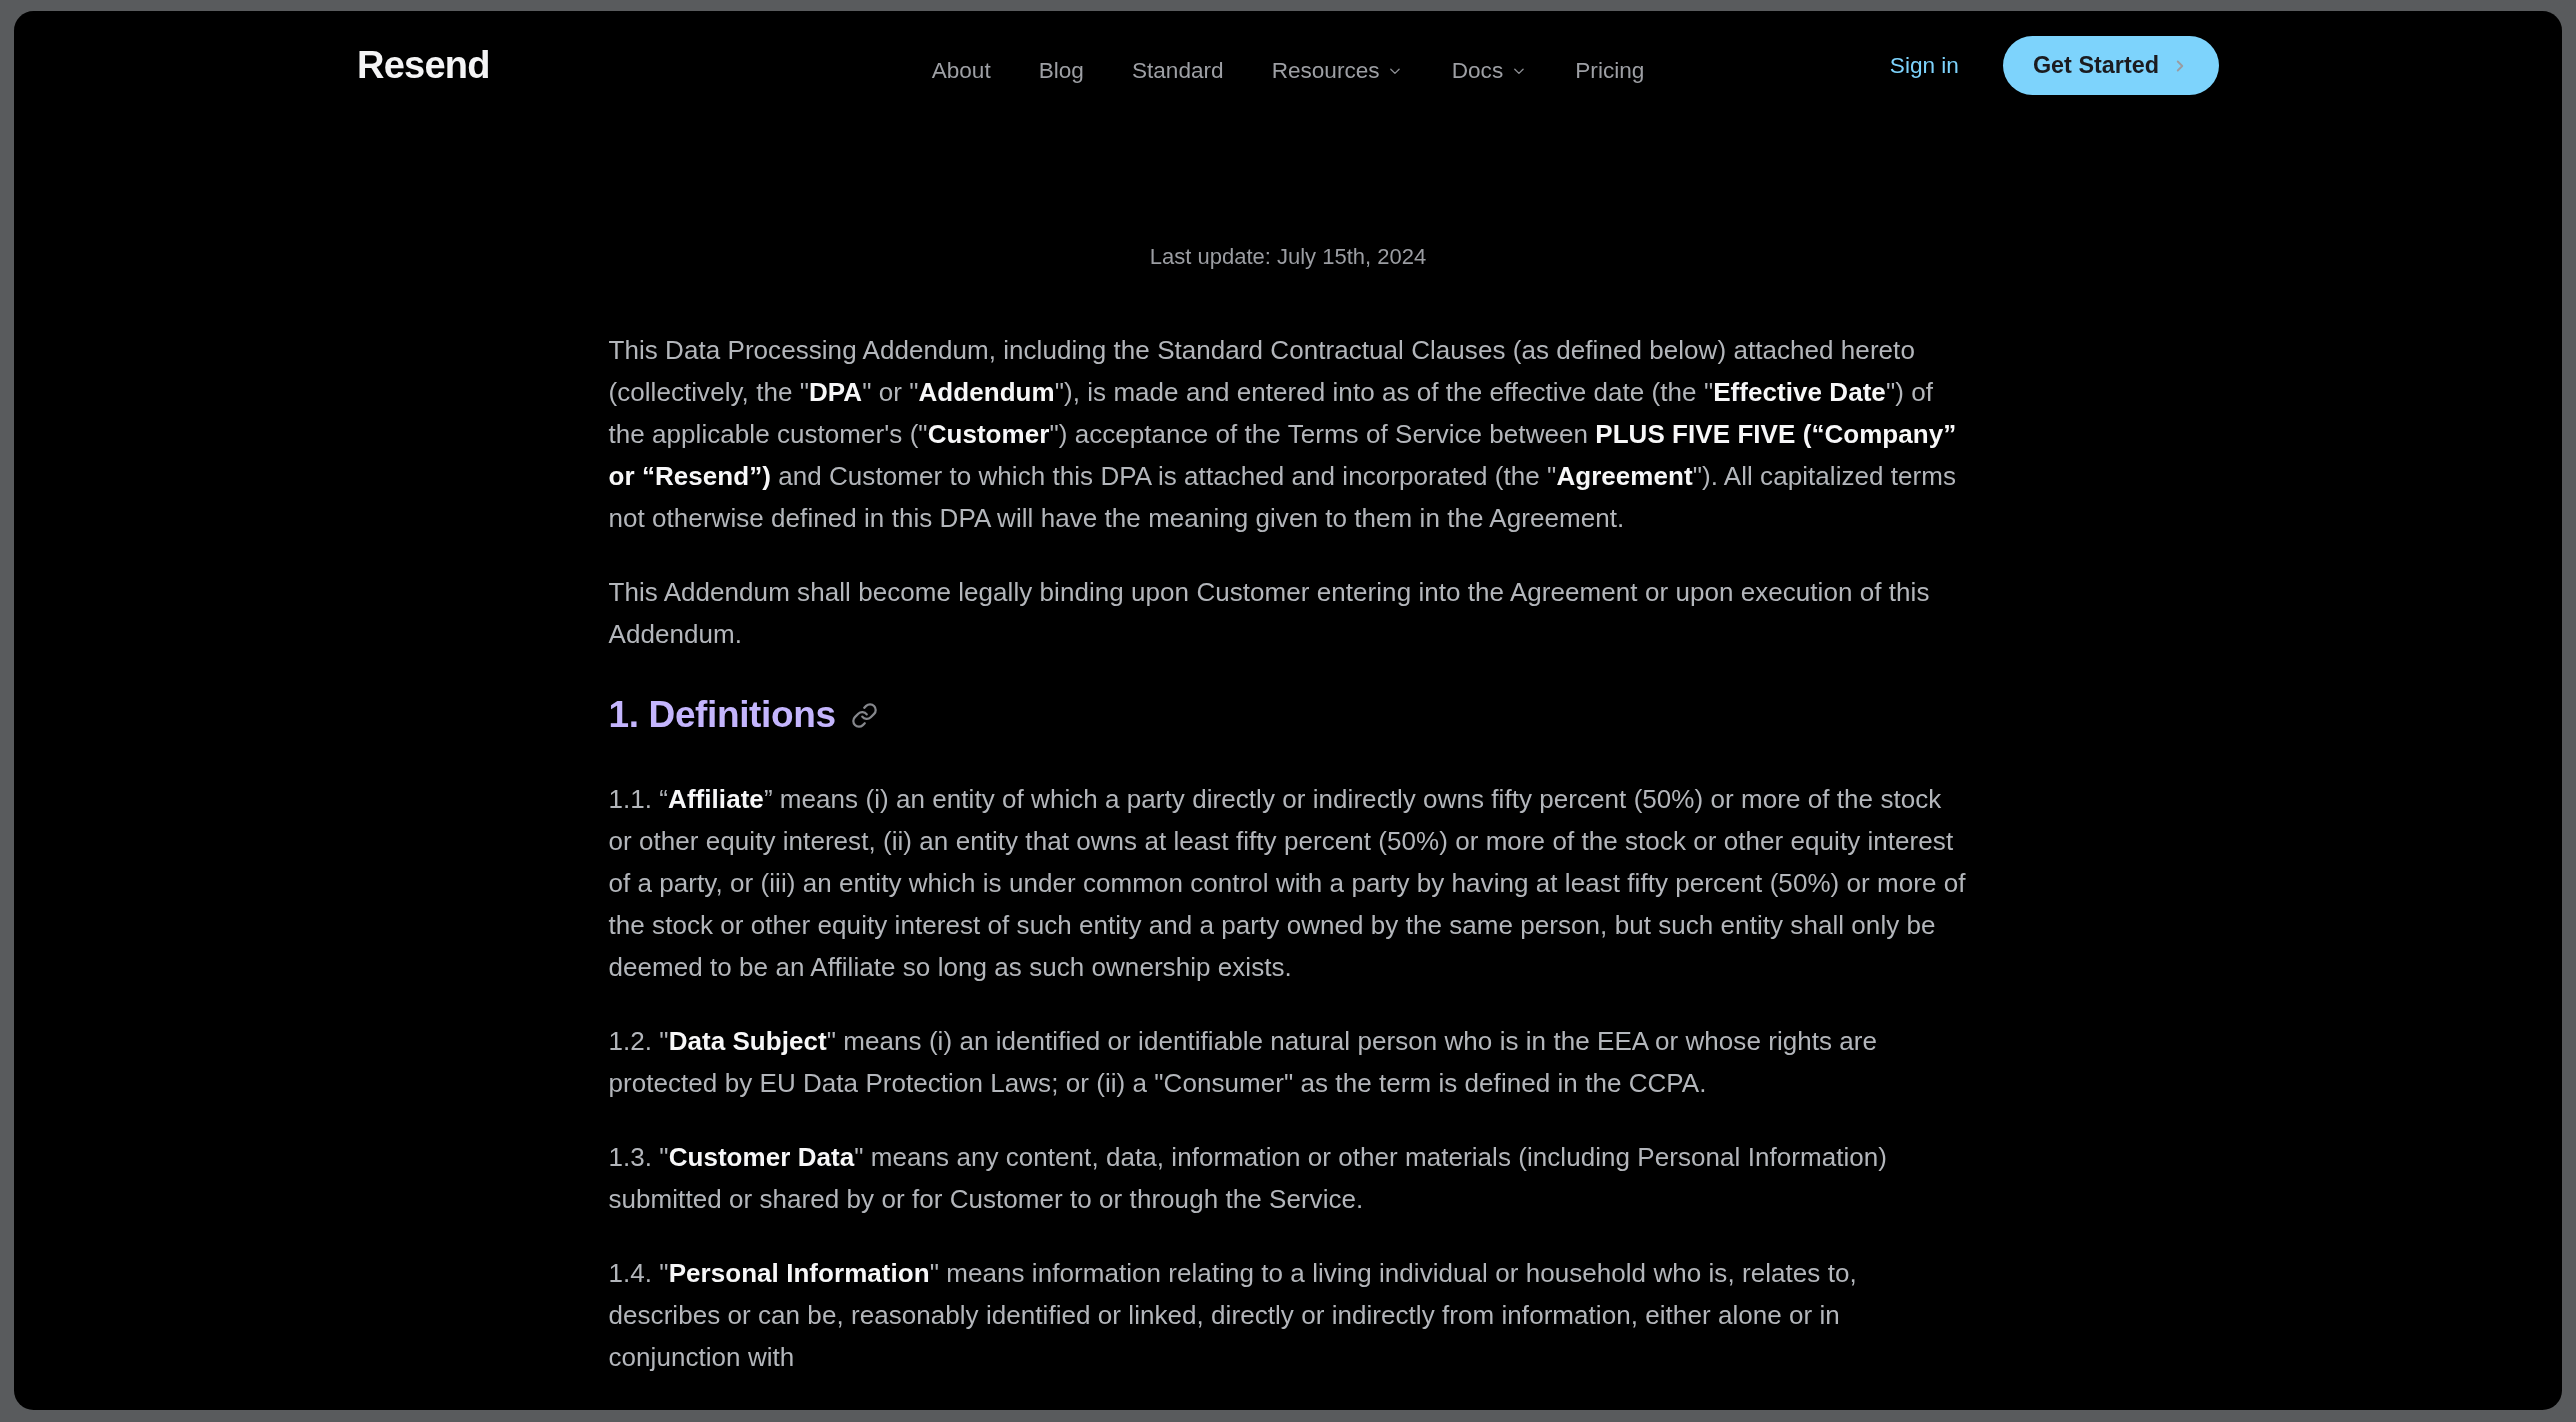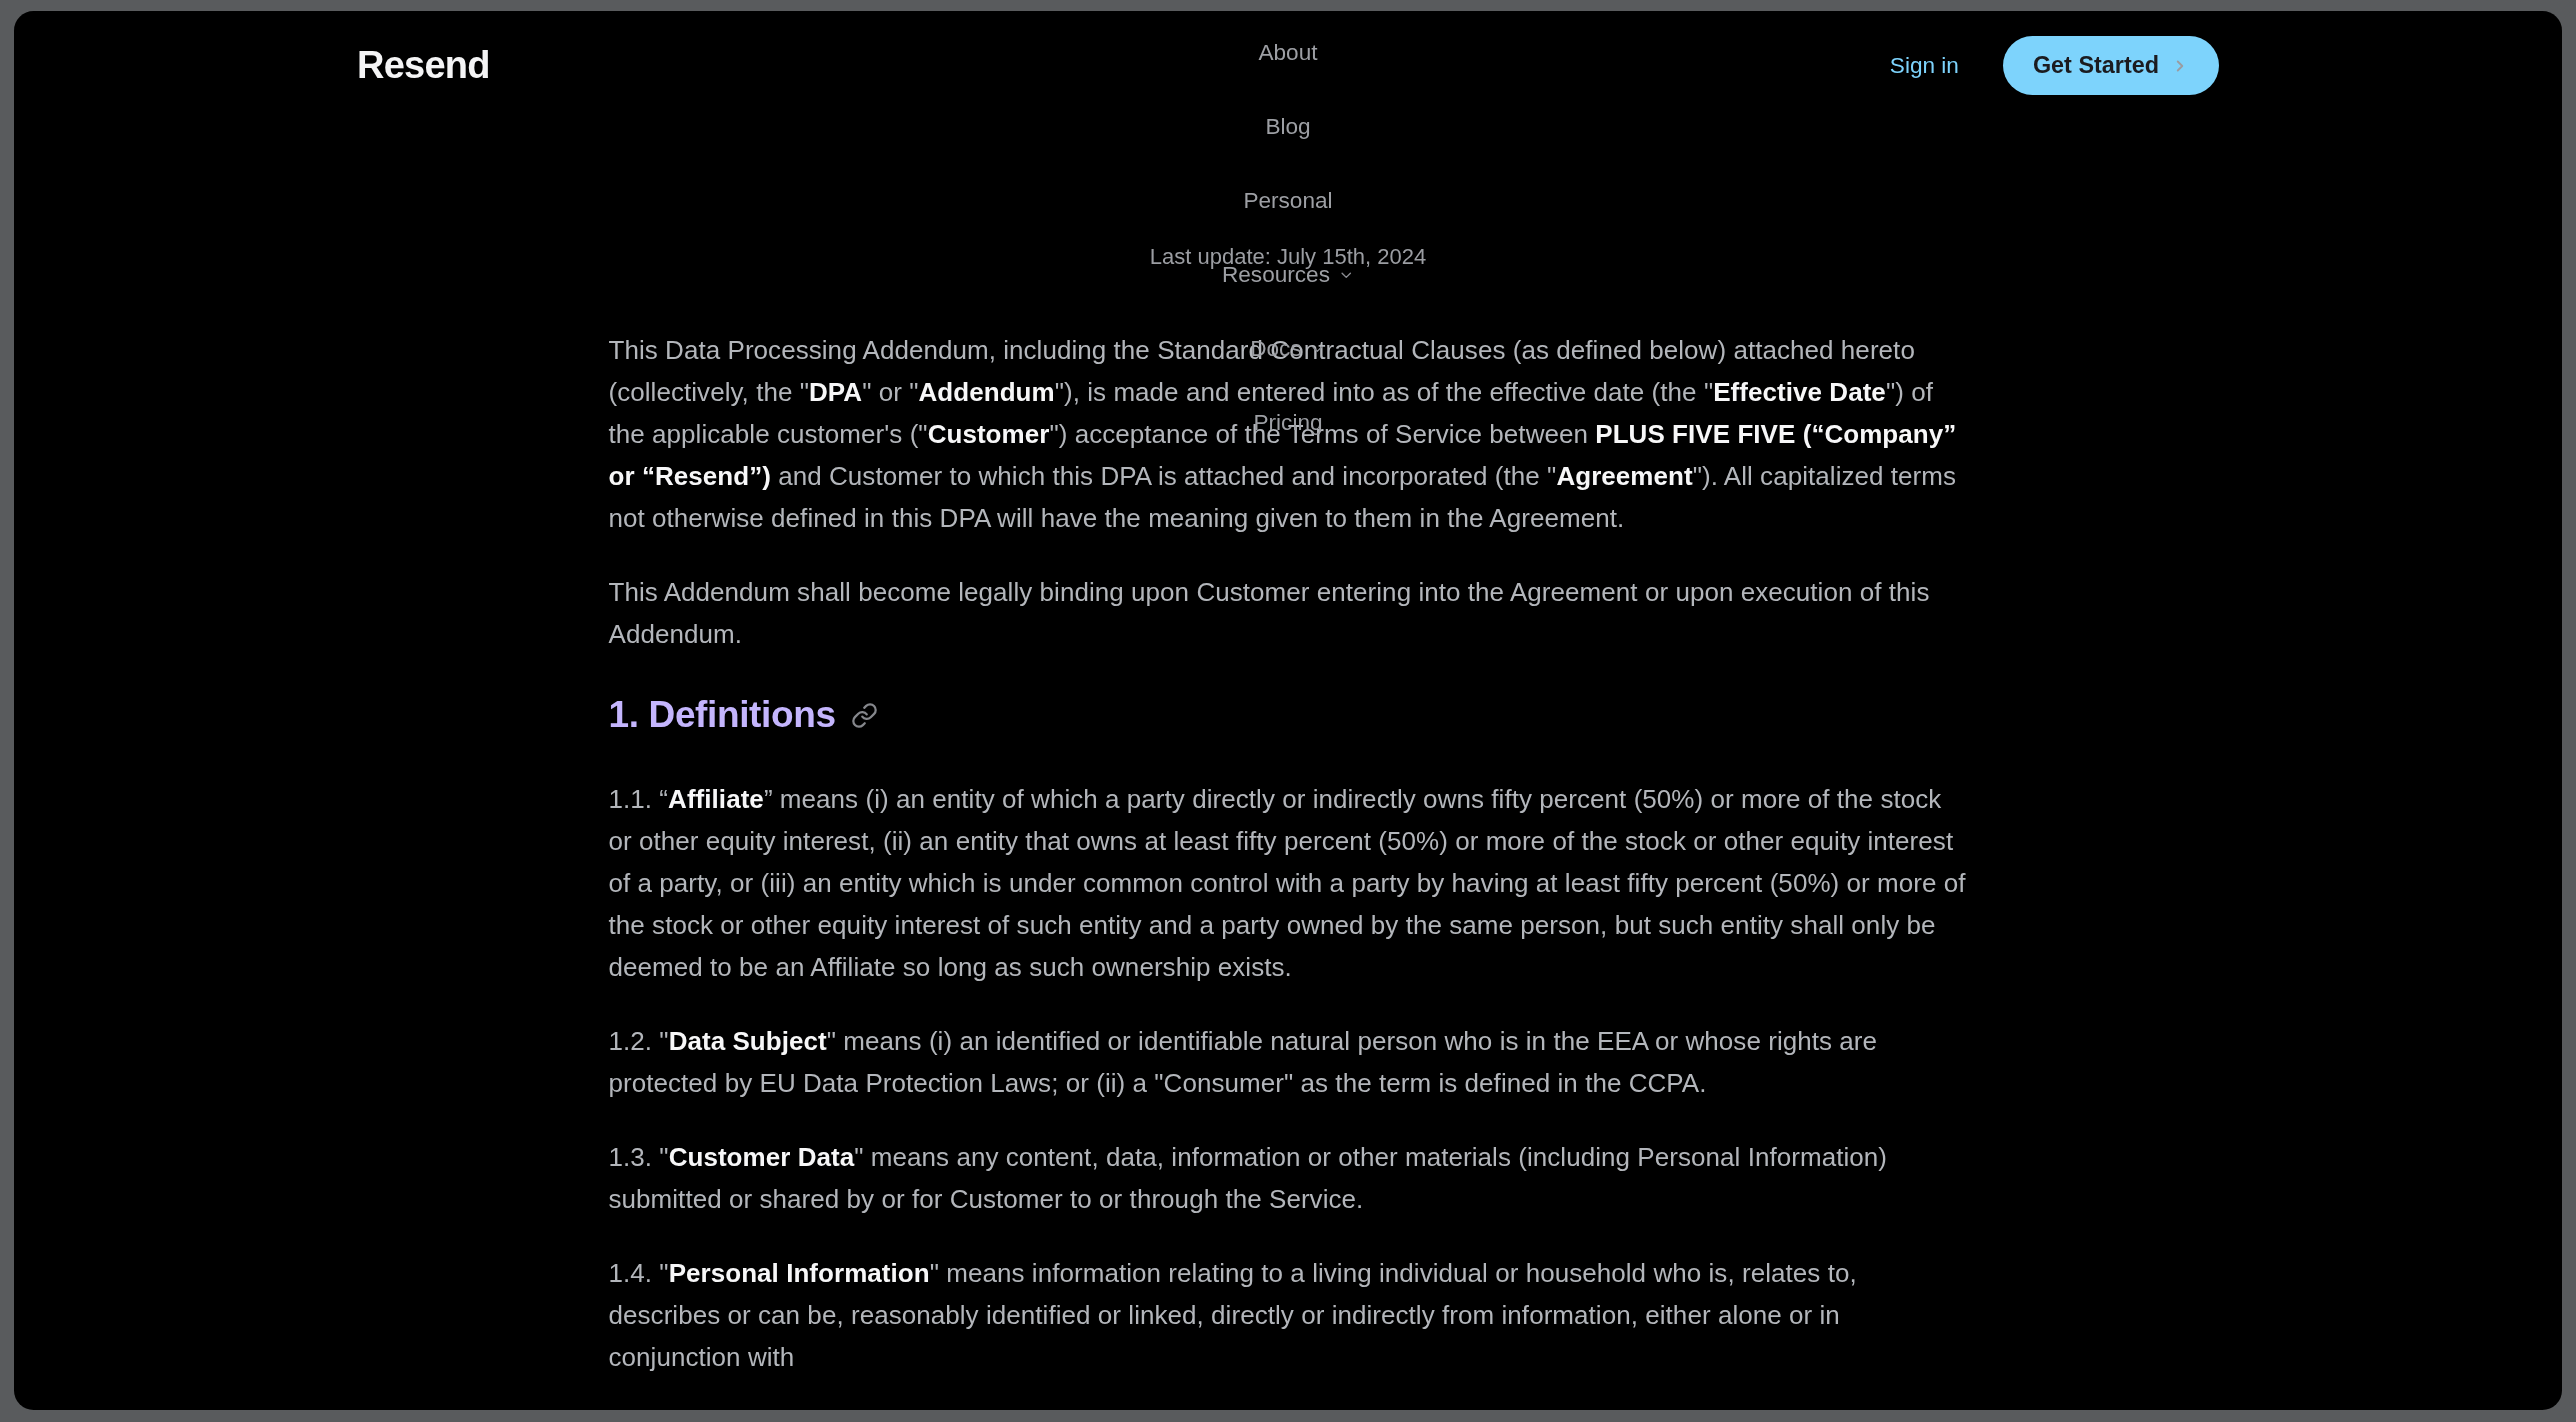--- a/index.html
+++ b/index.html
@@ -35,21 +35,20 @@
     cursor: pointer;
   }
   .nav-links {
     position: absolute;
     left: 50%; top: 29px;
     transform: translateX(-50%);
     display: flex;
     align-items: center;
     gap: 48px;
     height: 62px;
-    flex-direction: column;
   }
   .nav-link {
     display: inline-flex;
     align-items: center;
     gap: 7.5px;
     font-size: 22.6px;
     color: #9d9fa4;
     cursor: pointer;
     white-space: nowrap;
   }
@@ -137,21 +136,21 @@
     <div class="logo">Resend</div>
 
     <div class="nav-links">
       <a class="nav-link">
           <span>About</span>
         </a>
       <a class="nav-link">
           <span>Blog</span>
         </a>
       <a class="nav-link">
-          <span>Personal</span>
+          <span>Standard</span>
         </a>
       <a class="nav-link">
           <span>Resources</span>
           <svg width="16.6" height="16.6" viewBox="0 0 24 24" fill="none" stroke="#8a8c91" stroke-width="2" stroke-linecap="round" stroke-linejoin="round">
             <polyline points="6 9 12 15 18 9"></polyline>
           </svg>
         </a>
       <a class="nav-link">
           <span>Docs</span>
           <svg width="16.6" height="16.6" viewBox="0 0 24 24" fill="none" stroke="#8a8c91" stroke-width="2" stroke-linecap="round" stroke-linejoin="round">

